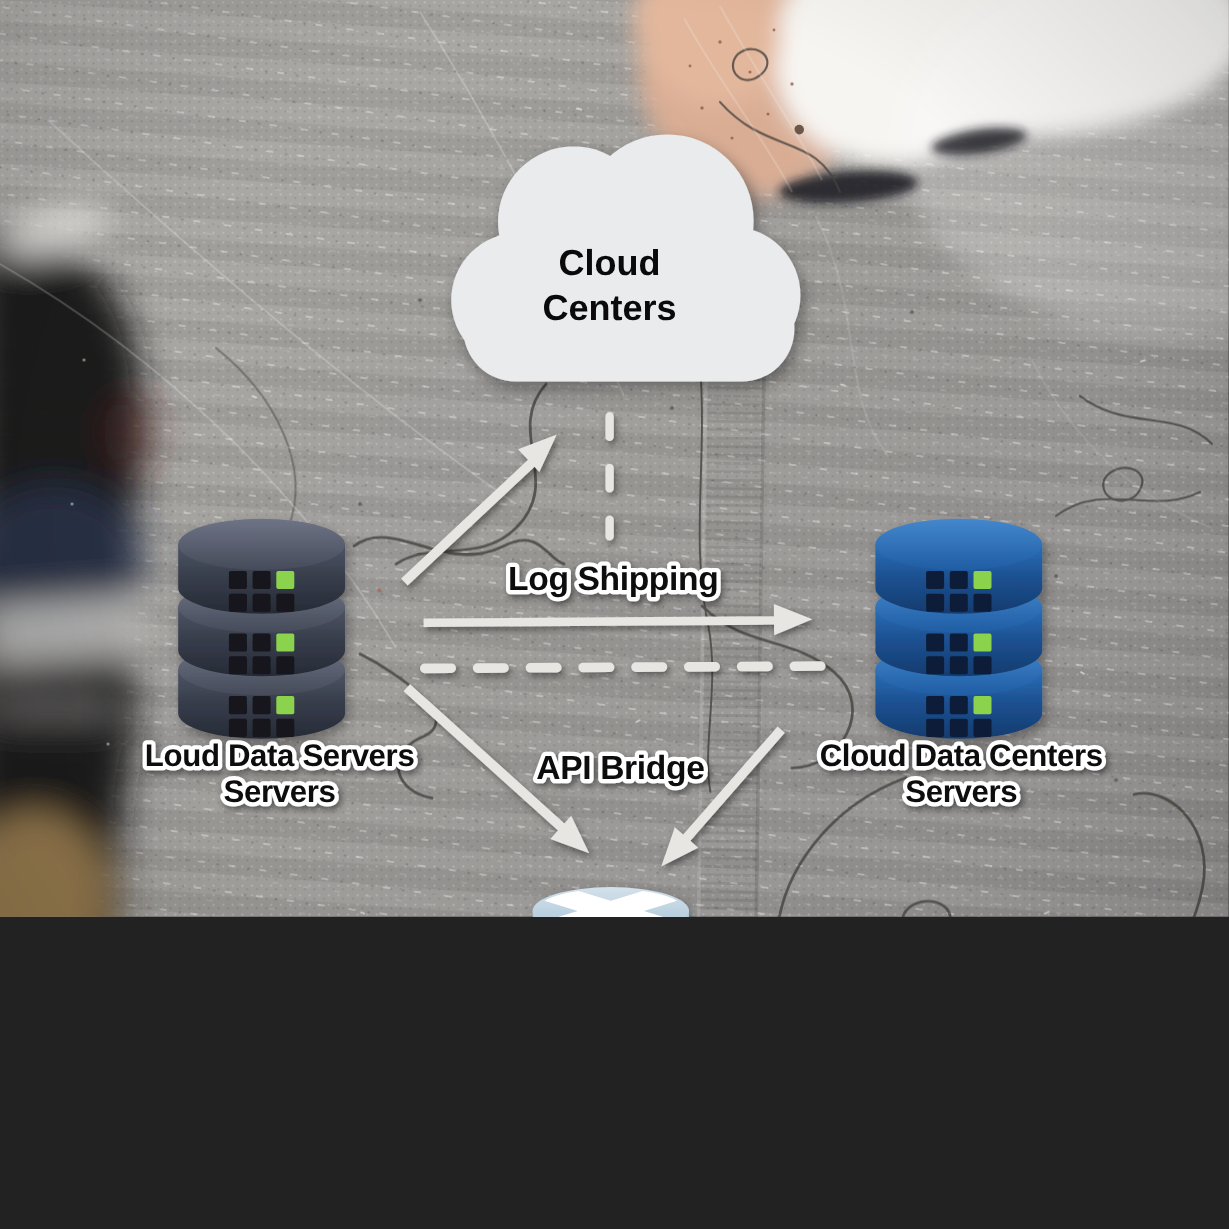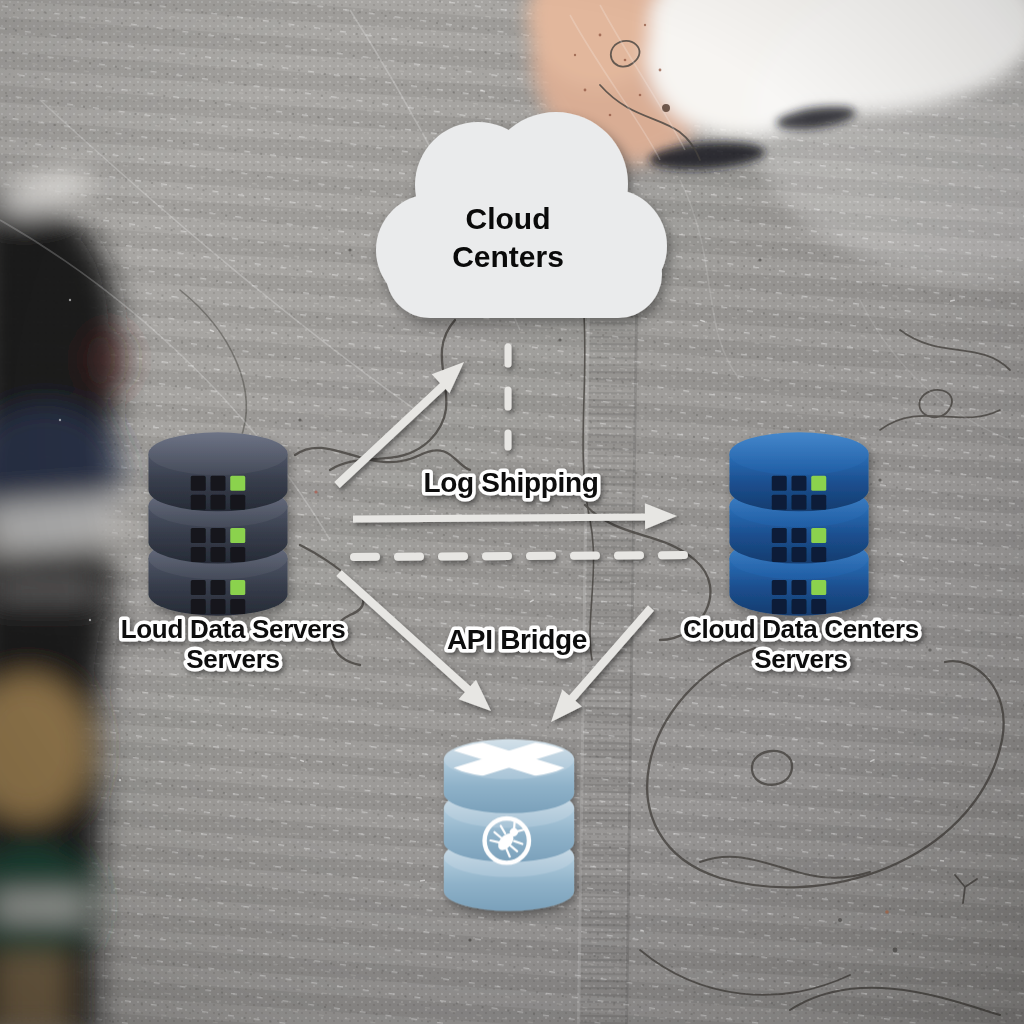--- a/index.html
+++ b/index.html
@@ -1,16 +1,16 @@
 <!DOCTYPE html>
 <html><head>
 <meta charset="utf-8">
 <style>
   html,body{margin:0;padding:0;background:#222;}
-  .stage{position:relative;width:1024px;height:1024px;overflow:hidden;
+  .stage{position:relative;width:1024px;height:764px;overflow:hidden;
          font-family:"Liberation Sans",sans-serif;}
   .stage svg{position:absolute;left:0;top:0;}
   .ash{fill:none;stroke:#e7e6e3;}
   .ahd{fill:#e7e6e3;stroke:none;}
   .node-label{font:700 26px "Liberation Sans",sans-serif;letter-spacing:-0.3px;
               fill:#0d0d0d;stroke:#ffffff;stroke-width:7px;paint-order:stroke;
               stroke-linejoin:round;text-anchor:middle;}
   .edge-label{font:700 28px "Liberation Sans",sans-serif;letter-spacing:-0.3px;
               fill:#0d0d0d;stroke:#ffffff;stroke-width:7px;paint-order:stroke;
               stroke-linejoin:round;text-anchor:middle;}

